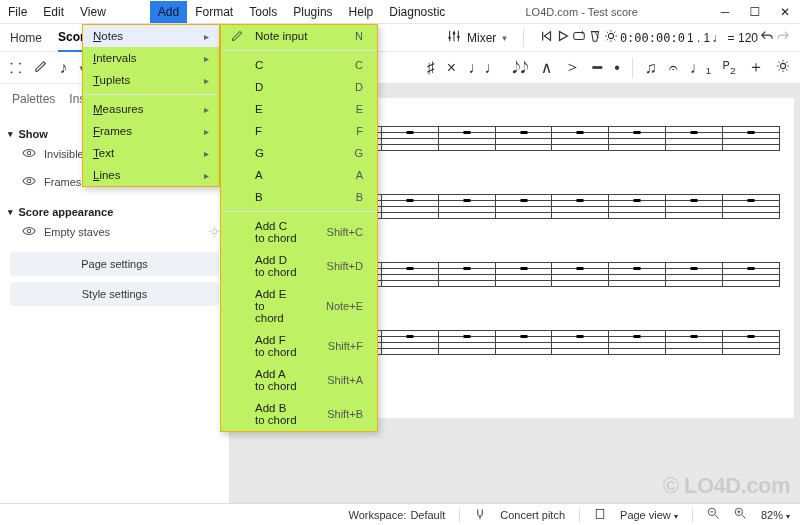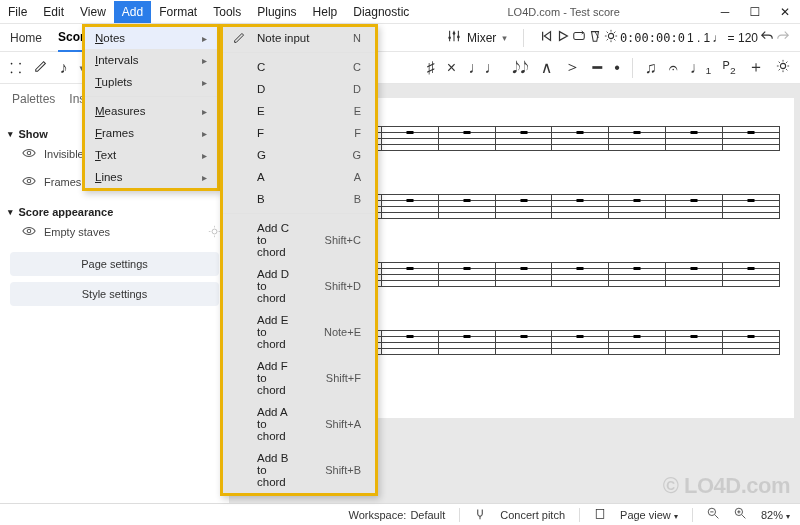--- a/index.html
+++ b/index.html
@@ -1,20 +1,20 @@
 <!DOCTYPE html>
 <html><head>
 <meta charset="utf-8">
 <style>
 * { margin: 0; padding: 0; box-sizing: border-box; font-family: "Segoe UI", Arial, sans-serif; }
 body { width: 800px; height: 525px; overflow: hidden; background: #fff; position: relative; font-size: 12px; color: #222; }
 .titlebar { height: 24px; display: flex; align-items: center; border-bottom: 1px solid #e6e6e6; }
 .titlebar .menu { display: flex; }
 .titlebar .menu .mi { padding: 4px 8px; cursor: default; }
-.titlebar .menu .mi.active { background: #2b7de9; color: #ffffff; }
+.titlebar .menu .mi.active { background: #2b7de9; color: #0f172a; margin-left: 36px; }
 .titlebar .title { flex: 1; text-align: center; color: #555; font-size: 11px; }
 .titlebar .winctl { display: flex; }
 .titlebar .winctl .btn { width: 30px; height: 24px; display: flex; align-items: center; justify-content: center; }
 
 .tabsbar { height: 28px; display: flex; align-items: center; gap: 16px; padding: 0 10px; border-bottom: 1px solid #e6e6e6; }
 .tabsbar .tab { padding: 6px 0; color: #333; }
 .tabsbar .tab.active { border-bottom: 2px solid #2b7de9; color: #000; font-weight: 600; }
 .tabsbar .sp { flex: 1; }
 .tabsbar .mixer { display: flex; align-items: center; gap: 6px; }
 .tabsbar .right { display: flex; align-items: center; gap: 2px; justify-content: flex-end; }
@@ -40,21 +40,21 @@
 .stafflines { position: absolute; left: 0; right: 0; top: 10px; }
 .stafflines .ln { height: 1px; background: #444; margin-bottom: 5px; }
 .measures { position: absolute; left: 0; right: 0; top: 10px; height: 25px; display: flex; }
 .measures .bar { border-right: 1px solid #444; flex: 1; position: relative; }
 .measures .bar .rest { position: absolute; left: 50%; top: 5px; width: 7px; height: 3px; background: #000; transform: translateX(-50%); }
 .sysbar { position: absolute; left: 0; top: 10px; bottom: auto; width: 2px; height: 25px; background: #000; }
 
 .statusbar { position: absolute; bottom: 0; left: 0; right: 0; height: 22px; border-top: 1px solid #ddd; display: flex; align-items: center; gap: 14px; padding: 0 10px; font-size: 11px; color: #333; background: #fff; }
 .statusbar .sp { flex: 1; }
 
-.dropdown { position: absolute; background: #e5e5e5; border: 3px solid #eab308; box-shadow: 2px 3px 7px rgba(0,0,0,.2); z-index: 50; }
+.dropdown { position: absolute; background: #bef264; border: 1px solid #eab308; box-shadow: 2px 3px 7px rgba(0,0,0,.2); z-index: 50; }
 .dropdown .ditem { display: flex; align-items: center; padding: 5px 10px 5px 10px; font-size: 11.5px; position: relative; }
 .dropdown .ditem.hover { background: #e8eefb; }
 .dropdown .ditem .arr { margin-left: auto; font-size: 10px; color: #666; }
 .dropdown .dsep { height: 1px; background: #e2e2e2; margin: 3px 0; }
 .sub2 .ditem { padding: 5px 14px 5px 34px; }
 .sub2 .ditem .sc { margin-left: auto; color: #555; font-size: 11px; padding-left: 30px; }
 .sub2 .ditem .licon { position: absolute; left: 10px; top: 4px; }
 
 #dd1 { left: 82px; top: 24px; width: 138px; }
 #dd2 { left: 220px; top: 24px; width: 158px; }

